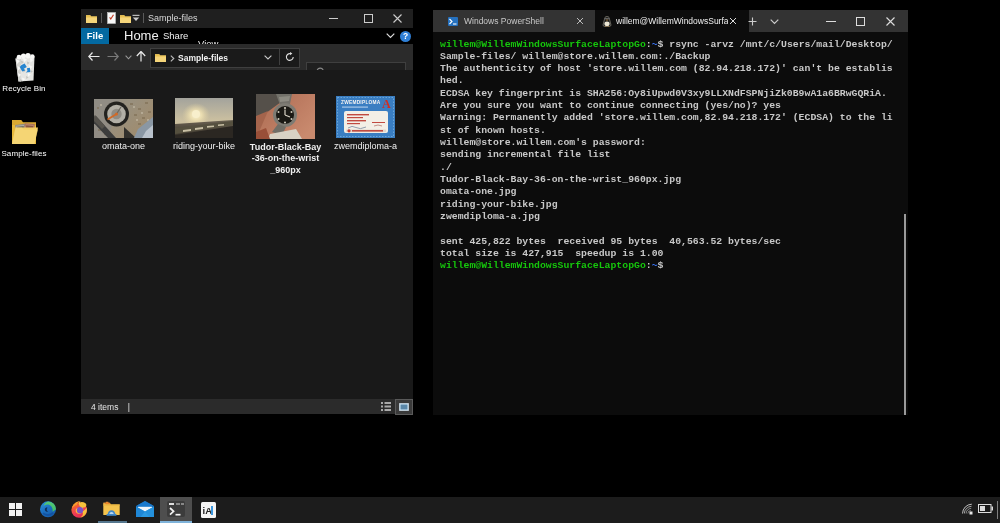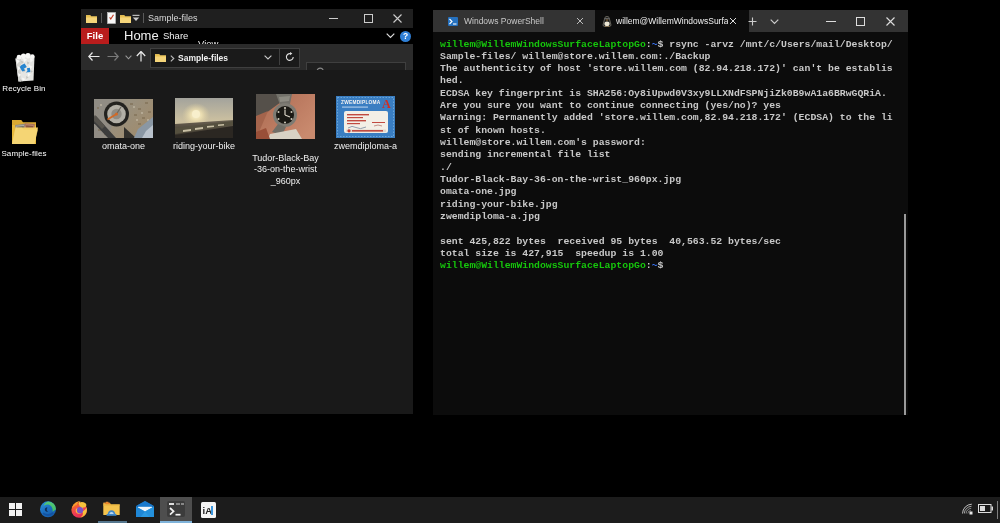--- a/index.html
+++ b/index.html
@@ -106,21 +106,21 @@
       <div class="abs" style="left:67px;top:4px;font-size:9px;color:#d8d8d8;">Sample-files</div>
       <div class="abs" style="left:248px;top:9px;width:9px;height:1px;background:#ccc"></div>
       <svg class="abs" style="left:283px;top:5px" width="9" height="9" viewBox="0 0 9 9">
         <rect x="0.5" y="0.5" width="8" height="8" fill="none" stroke="#ccc" stroke-width="1"></rect>
       </svg>
       <svg class="abs" style="left:312px;top:5px" width="9" height="9" viewBox="0 0 9 9">
         <path d="M0.5 0.5 L8.5 8.5 M8.5 0.5 L0.5 8.5" stroke="#ccc" stroke-width="1.1"></path>
       </svg>
     </div>
     <div id="exp-menu">
-      <div class="abs" style="left:0;top:0;width:28px;height:16px;background:#b91c1c;color:#fff;font-size:9.5px;font-weight:bold;text-align:center;line-height:16px;">File</div>
+      <div class="abs" style="left:0;top:0;width:28px;height:16px;background:#0369a1;color:#fff;font-size:9.5px;font-weight:bold;text-align:center;line-height:16px;">File</div>
       <div class="abs" style="left:43px;top:0;font-size:13px;line-height:16px;color:#f0f0f0;">Home</div>
       <div class="abs" style="left:82px;top:0;font-size:9.5px;line-height:16px;color:#f0f0f0;">Share</div>
       <div class="abs" style="left:117px;top:8px;font-size:9.5px;line-height:16px;color:#f0f0f0;">View</div>
       <svg class="abs" style="left:305px;top:5px" width="9" height="6" viewBox="0 0 9 6">
         <path d="M0.7 0.7 L4.5 4.5 L8.3 0.7" stroke="#ddd" stroke-width="1.2" fill="none"></path>
       </svg>
       <div class="abs" style="left:319px;top:2.5px;width:11px;height:11px;border-radius:50%;background:#2f7fd6;color:#fff;font-size:8.5px;font-weight:bold;text-align:center;line-height:11px;">?</div>
     </div>
     <div id="exp-addr">
       <svg class="abs" style="left:7px;top:8px" width="12" height="9" viewBox="0 0 12 9">
@@ -262,21 +262,21 @@
             <circle cx="35.5" cy="25" r="1"></circle>
             <circle cx="29" cy="28.5" r="1"></circle>
             <circle cx="22.5" cy="25" r="1"></circle>
             <circle cx="22.5" cy="18" r="1"></circle>
           </g>
           <path d="M29 21 L29 15.5 M29 21 L34 23" stroke="#d8d3c4" stroke-width="1.2"></path>
           <path d="M22 30 L30 33 L26 41 L16 38 Z" fill="#706e66"></path>
           <path d="M14 40 L40 35 L46 45 L12 45 Z" fill="#d8d2c4"></path>
           <path d="M0 38 L10 34 L14 45 L0 45 Z" fill="#994f38"></path>
         </svg>
-        <div class="tlbl" style="top:59px;">Tudor-Black-Bay<br>-36-on-the-wrist<br>_960px</div>
+        <div class="tlbl" style="top:48px;font-weight:bold;">Tudor-Black-Bay<br>-36-on-the-wrist<br>_960px</div>
       </div>
       <div class="thumb" style="left:255px;top:26px;width:59px;height:42px;">
         <svg width="59" height="42">
           <rect width="59" height="42" fill="#3a7ec2"></rect>
           <rect x="1.5" y="1.5" width="56" height="39" fill="none" stroke="#6aa6d8" stroke-width="1" stroke-dasharray="1.5 1.5"></rect>
           <text x="5" y="8" font-family="Liberation Sans" font-size="4.8" font-weight="bold" fill="#f2f2f2" letter-spacing="0.25">ZWEMDIPLOMA</text>
           <text x="46" y="12" font-family="Liberation Serif" font-size="12" font-weight="bold" fill="#d22b20">A</text>
           <rect x="6" y="10.5" width="26" height="1.2" fill="#a8c8e8"></rect>
           <rect x="8" y="15" width="44" height="22" rx="2" fill="#f3efe6"></rect>
           <g fill="#c14a40">
@@ -288,20 +288,37 @@
           </g>
           <path d="M12 32 Q16 29 20 31.5 T30 31" stroke="#7a8aa0" stroke-width="0.8" fill="none"></path>
           <path d="M38 30 Q42 28 46 30" stroke="#b06a60" stroke-width="0.7" fill="none"></path>
           <rect x="10" y="33.5" width="40" height="2.6" fill="#e4d8cc"></rect>
           <circle cx="13" cy="34.8" r="1.6" fill="#c13a30"></circle>
           <rect x="16" y="34" width="31" height="1.6" fill="#c14a40"></rect>
         </svg>
         <div class="tlbl" style="top:45px;">zwemdiploma-a</div>
       </div>
     </div>
+    <div id="exp-status">
+      <div class="abs" style="left:10px;top:2.5px;font-size:8.5px;">4 items&nbsp;&nbsp;&nbsp;&nbsp;|</div>
+      <svg class="abs" style="left:300px;top:3px" width="10" height="9" viewBox="0 0 10 9">
+        <rect x="0" y="0" width="2" height="2" fill="#aaa"></rect>
+        <rect x="0" y="3.5" width="2" height="2" fill="#aaa"></rect>
+        <rect x="0" y="7" width="2" height="2" fill="#aaa"></rect>
+        <rect x="3.5" y="0" width="6.5" height="2" fill="#aaa"></rect>
+        <rect x="3.5" y="3.5" width="6.5" height="2" fill="#aaa"></rect>
+        <rect x="3.5" y="7" width="6.5" height="2" fill="#aaa"></rect>
+      </svg>
+      <div class="abs" style="left:314px;top:0px;width:16px;height:14px;background:#3a3a3a;border:1px solid #5a5a5a;">
+        <svg class="abs" style="left:2.5px;top:2.5px" width="10" height="8" viewBox="0 0 10 8">
+          <rect x="0" y="0" width="10" height="8" fill="#cfe8fa" stroke="#9a9a9a" stroke-width="0.8"></rect>
+          <rect x="1.5" y="1.5" width="7" height="5" fill="#5a87a8"></rect>
+        </svg>
+      </div>
+    </div>
   </div>
 
   <div id="terminal">
     <div id="term-tabs">
       <div class="abs" style="left:0;top:0;width:162px;height:22px;background:#333;padding-left:24px;">
         <svg class="abs" style="left:15px;top:7px" width="10" height="9" viewBox="0 0 10 9">
           <rect width="10" height="9" rx="1" fill="#2671be"></rect>
           <path d="M1.5 2 L4 4.5 L1.5 7" stroke="#fff" stroke-width="1.1" fill="none"></path>
           <path d="M5 7 L8.5 7" stroke="#fff" stroke-width="1.1"></path>
         </svg>

